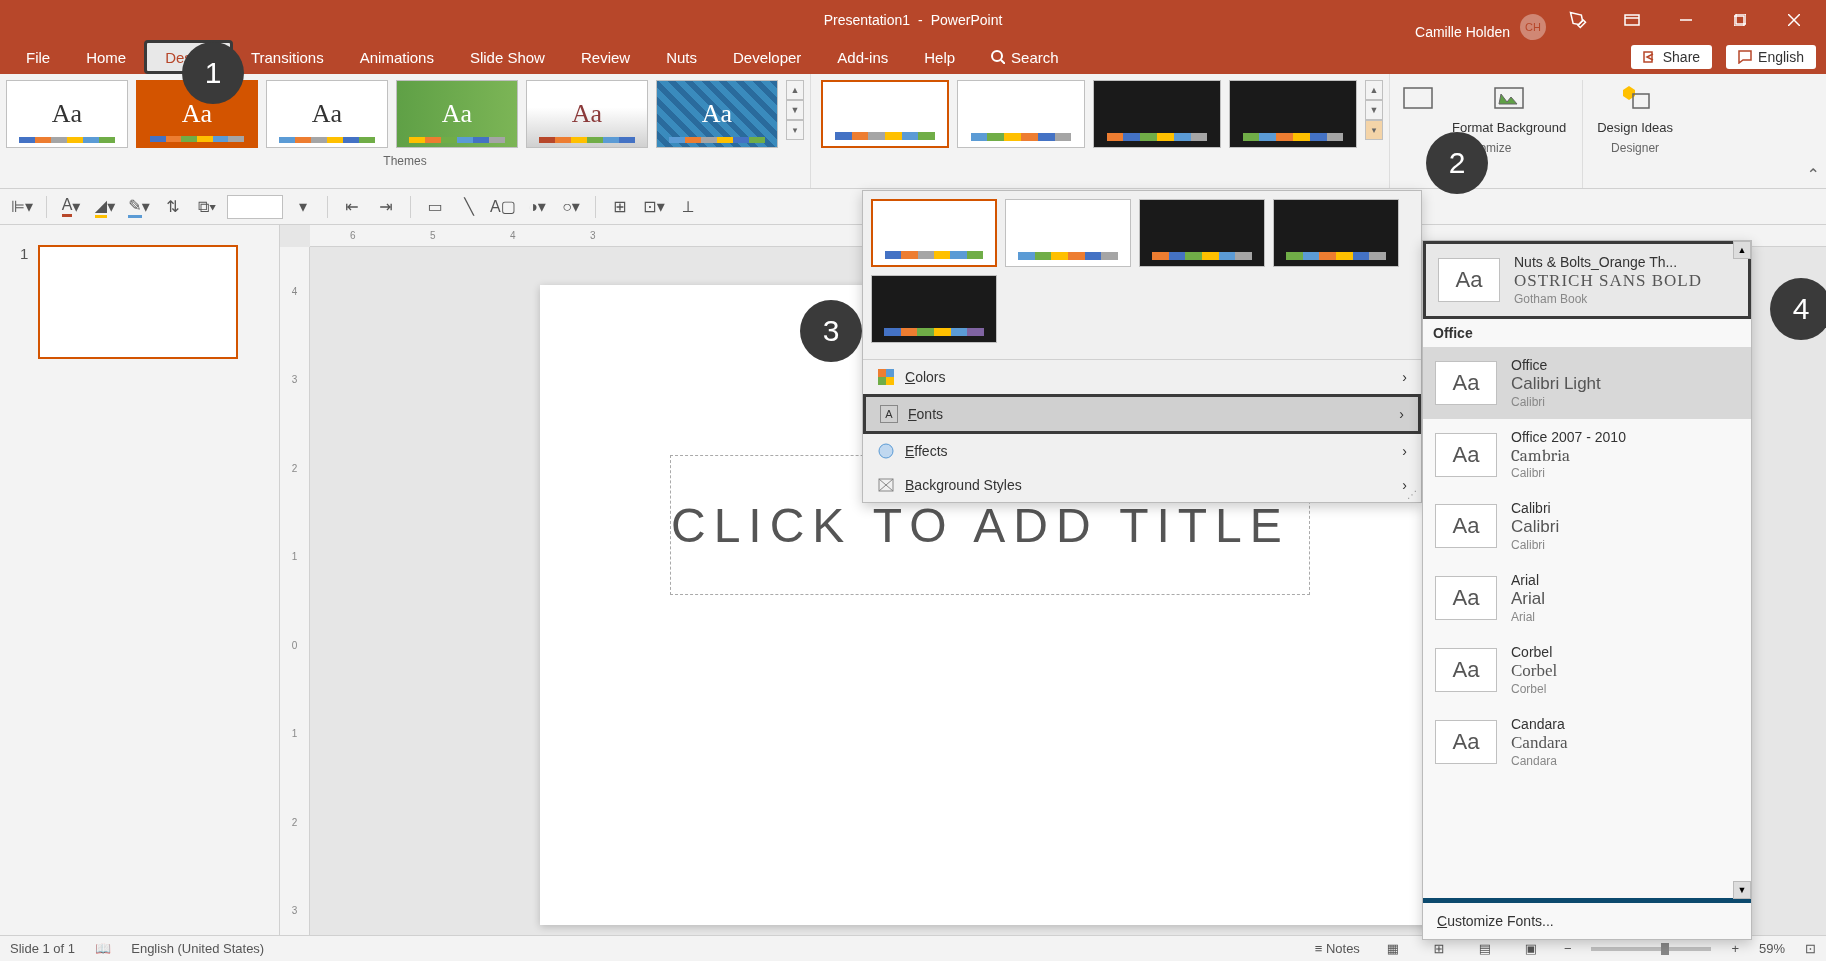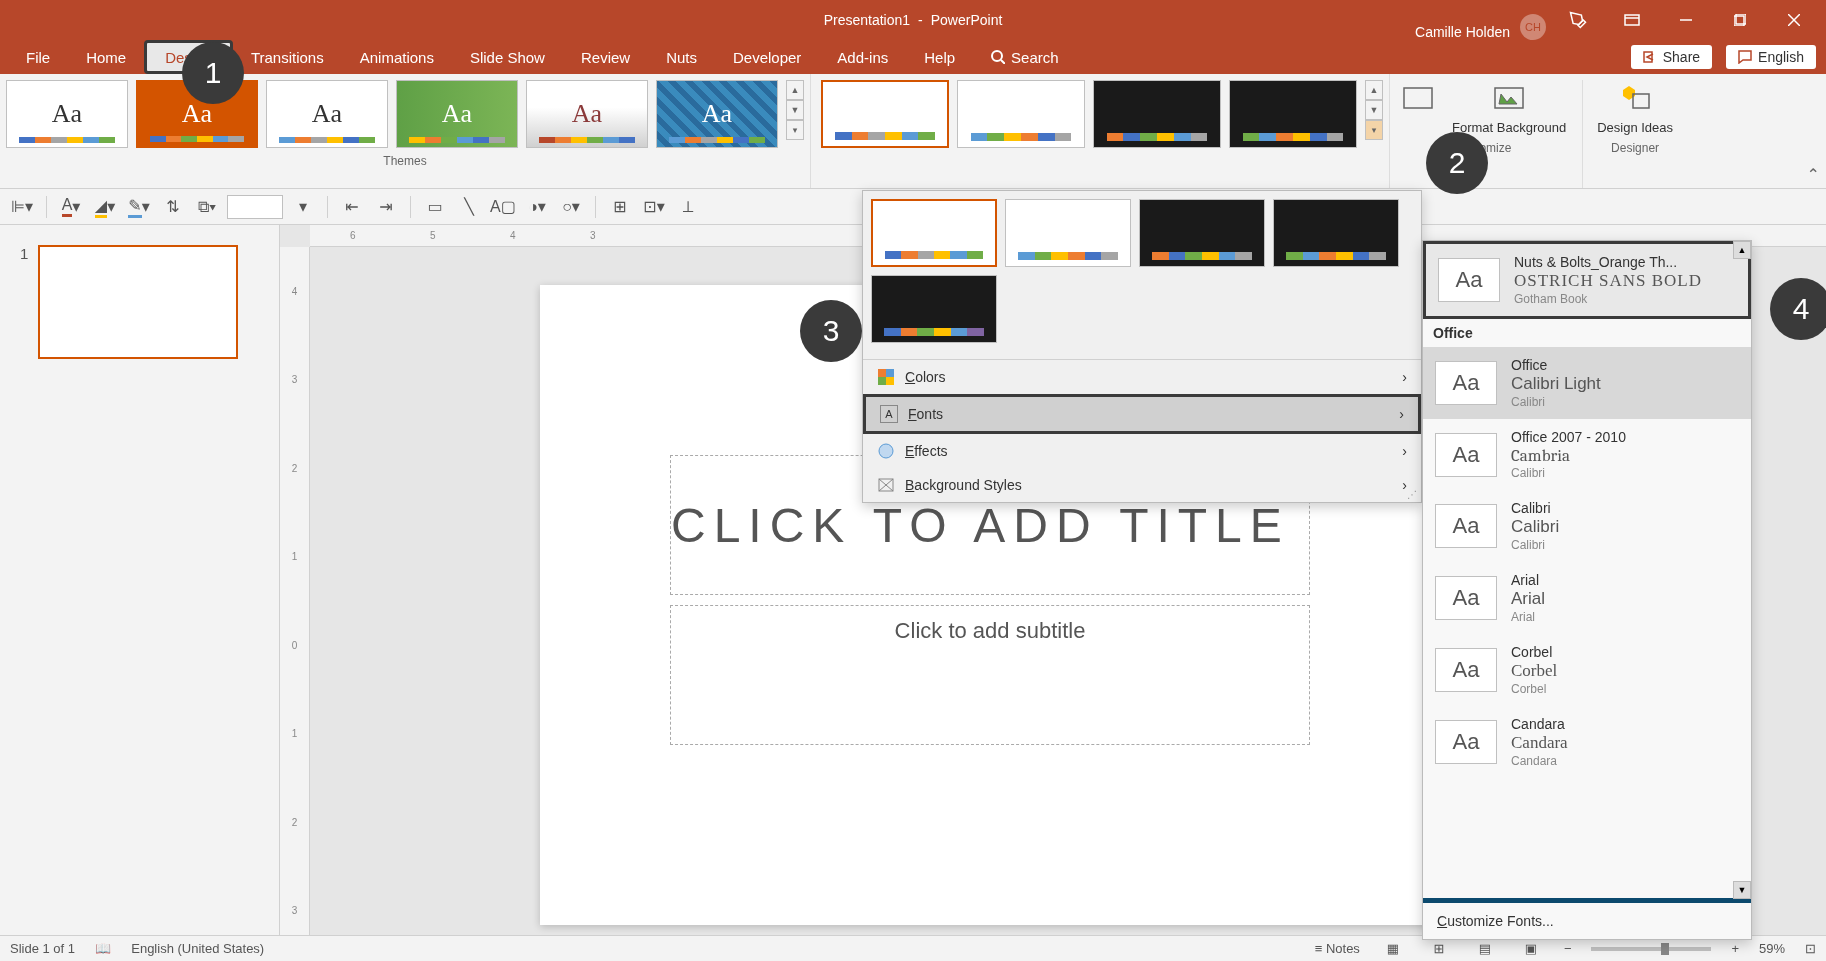--- a/index.html
+++ b/index.html
@@ -401,23 +401,20 @@
         <span>1</span>
         <span>0</span>
         <span>1</span>
         <span>2</span>
         <span>3</span>
     </div>
     <div class="slide-canvas">
       <div class="title-placeholder">
         <span class="title-text">CLICK TO ADD TITLE</span>
       </div>
-      <div class="subtitle-placeholder">
-        <span class="subtitle-text">Click to add subtitle</span>
-      </div>
     </div>
   </div>
 </div>
 
 <div class="variant-dropdown">
   <div class="variant-section">
     <div class="variant-row-md">
       <div class="variant-thumb selected" style="width:126px;height:68px">
           <div class="variant-colorbar">
             <span style="background:#4472c4"></span>

